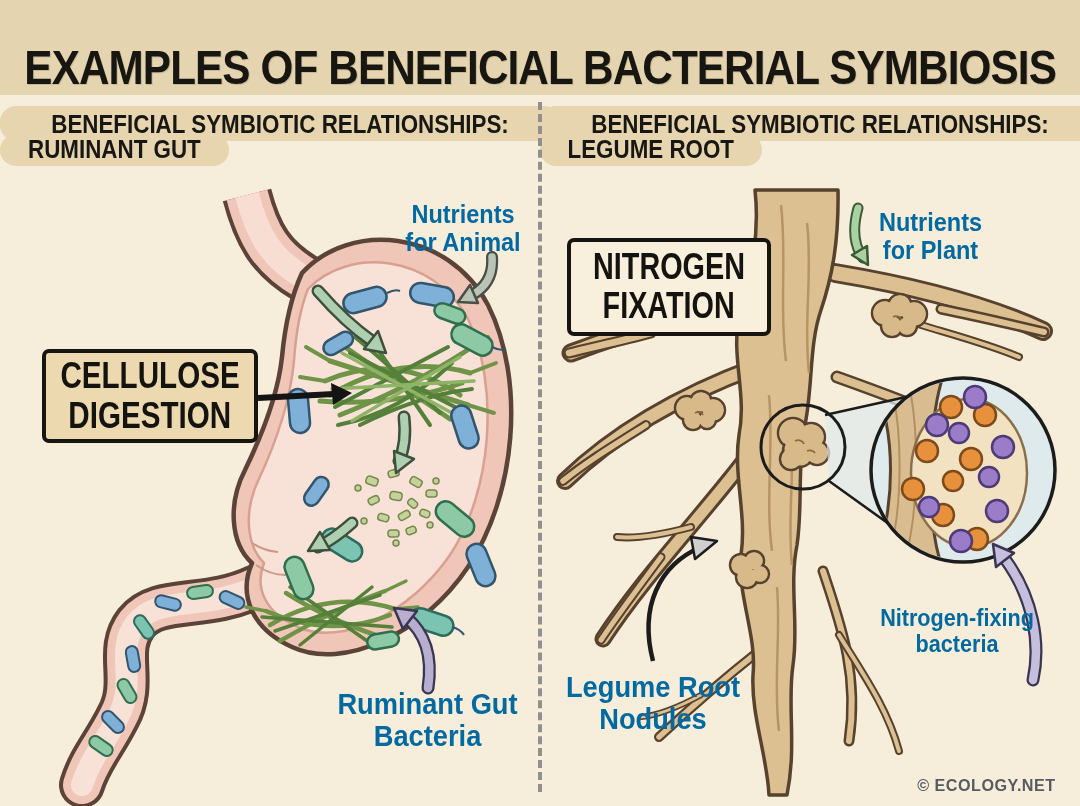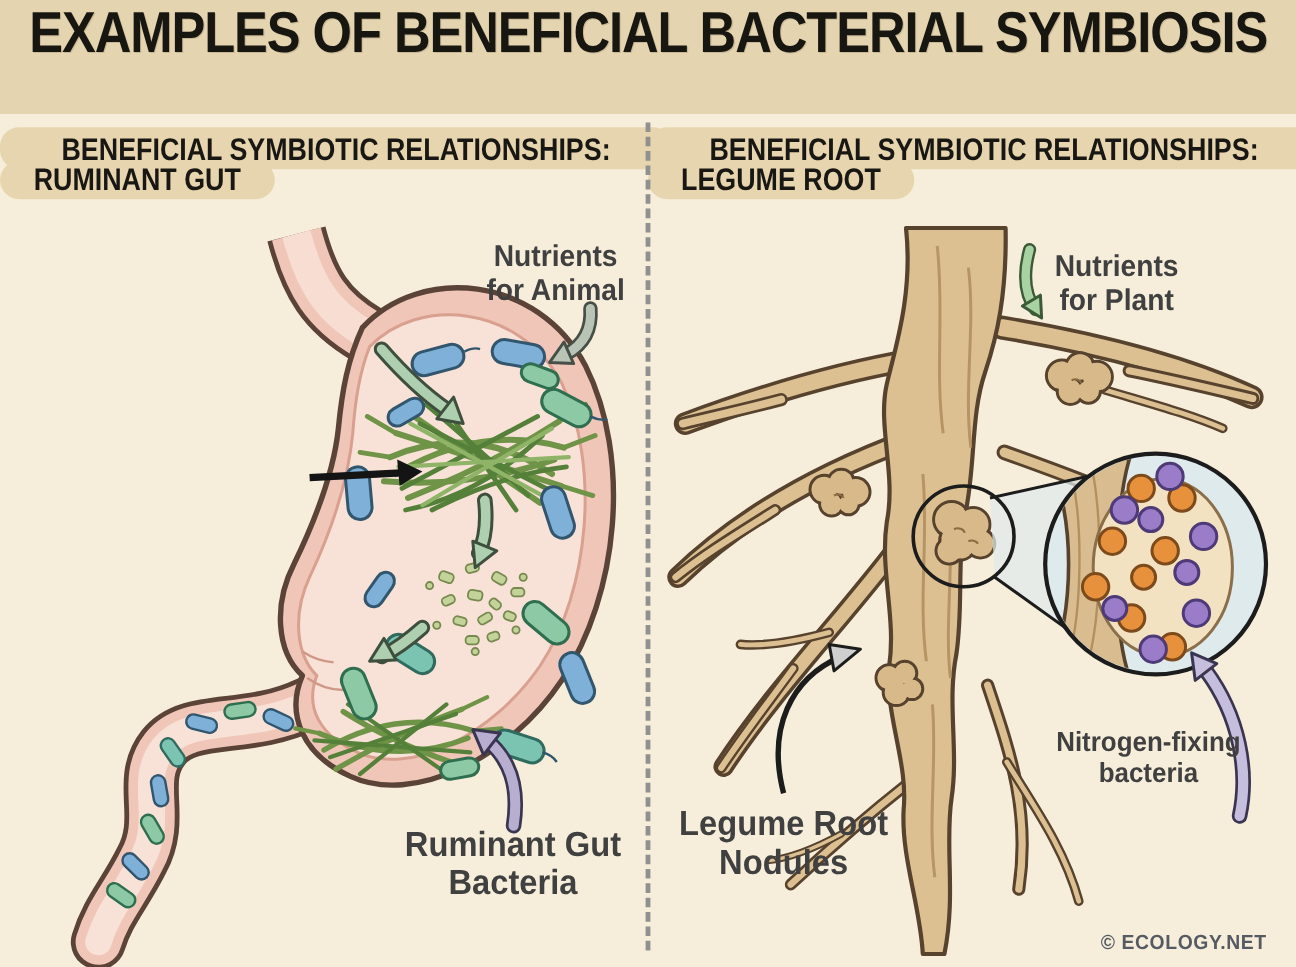--- a/index.html
+++ b/index.html
@@ -4,21 +4,21 @@
 <style>
   html,body{margin:0;padding:0;}
   .canvas{
     position:relative; width:1080px; height:806px;
     background:#f6eedb; overflow:hidden;
     font-family:"Liberation Sans", sans-serif;
     color:#21201d;
   }
   .header-band{
     position:absolute; left:0; top:0; width:1080px; height:95px;
-    background:#e5d4b0; display:flex; align-items:flex-start; justify-content:center;
+    background:#e5d4b0; display:flex; align-items:flex-end; justify-content:center;
   }
   .main-title{
     font-size:48px; font-weight:800; color:#181611; white-space:nowrap;
     transform:scaleX(.88); transform-origin:center; letter-spacing:-1px;
     text-shadow:1px 1px 0 rgba(120,100,70,.25);
   }
   .panel-heading{
     position:absolute; top:106px; width:540px; text-align:left; line-height:1;
   }
   .panel-heading .pill{
@@ -28,21 +28,21 @@
   .panel-heading .row2 .pill{ margin-top:-7px; padding-top:2px;}
   .panel-heading .txt{
     display:inline-block; font-size:26px; font-weight:800; color:#191713;
     transform:scaleX(.86); transform-origin:center; white-space:nowrap;
   }
   .divider{
     position:absolute; left:538px; top:102px; height:690px; width:0;
     border-left:4px dashed #909090;
   }
   .lbl{
-    position:absolute; text-align:center; font-weight:700; color:#404040;
+    position:absolute; text-align:center; font-weight:700; color:#0369a1;
     line-height:1.12;
   }
   .lbl .ln{ display:block; transform:scaleX(.94); transform-origin:center; white-space:nowrap;}
   .process-box{
     position:absolute; display:flex; flex-direction:column; align-items:center;
     justify-content:center; border:4px solid #17150f; border-radius:7px;
     line-height:1.08;
   }
   .process-box .bl{
     display:block; font-weight:800; color:#151310; white-space:nowrap;
@@ -385,26 +385,34 @@
       <path d="M 317 113 C 311 135, 314 152, 322 163" stroke="#a9d2a2" stroke-width="7"></path>
       <polygon points="327,170 311,160 326,151" fill="#a9d2a2" stroke="#3c5a38" stroke-width="2.5" stroke-linejoin="round"></polygon>
     </g>
   </svg>
 
   <div class="lbl" style="left:398px;top:200px;width:130px;font-size:25px;">
     <span class="ln">Nutrients</span>
     <span class="ln">for Animal</span>
   </div>
 
+  <div class="process-box box-tan" style="left:42px;top:349px;width:208px;height:86px;font-size:37px;">
+    <span class="bl">CELLULOSE</span>
+    <span class="bl">DIGESTION</span>
+  </div>
 
   <div class="lbl" style="left:330px;top:688px;width:195px;font-size:29px;">
     <span class="ln">Ruminant Gut</span>
     <span class="ln">Bacteria</span>
   </div>
 
+  <div class="process-box box-cream" style="left:567px;top:238px;width:196px;height:90px;font-size:36px;">
+    <span class="bl">NITROGEN</span>
+    <span class="bl">FIXATION</span>
+  </div>
 
   <div class="lbl" style="left:863px;top:208px;width:135px;font-size:25px;">
     <span class="ln">Nutrients</span>
     <span class="ln">for Plant</span>
   </div>
 
   <div class="lbl" style="left:558px;top:671px;width:190px;font-size:29px;">
     <span class="ln">Legume Root</span>
     <span class="ln">Nodules</span>
   </div>

